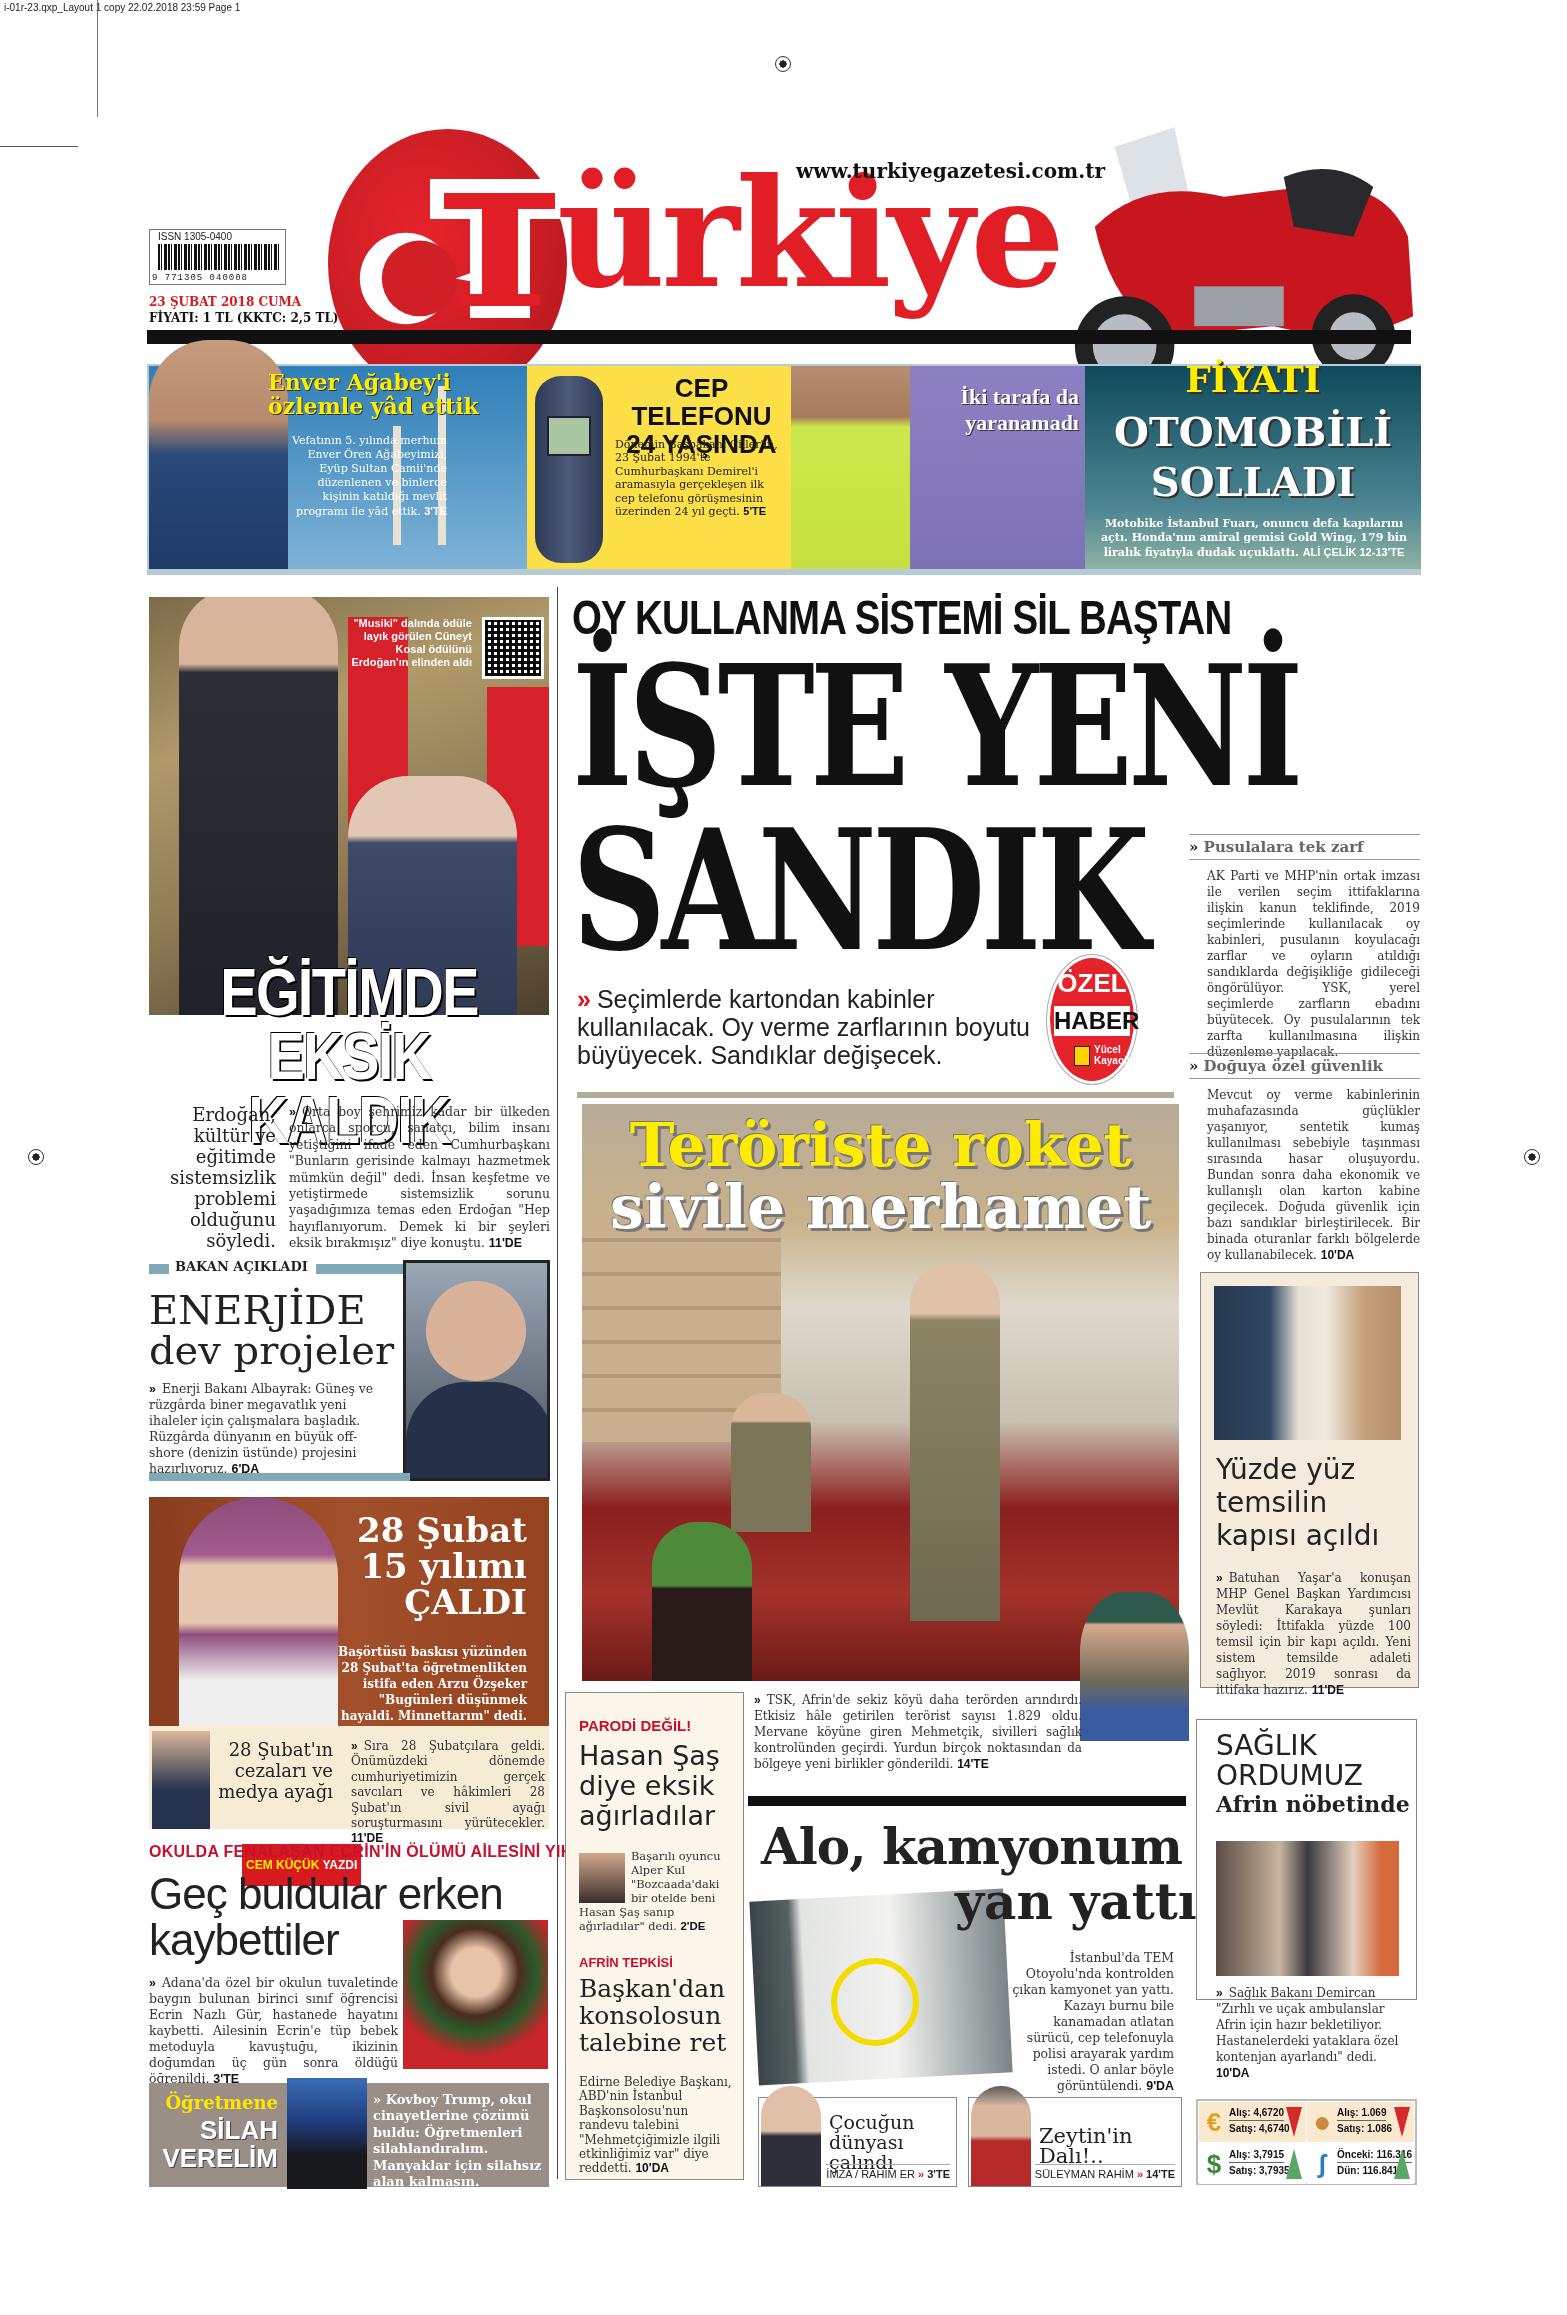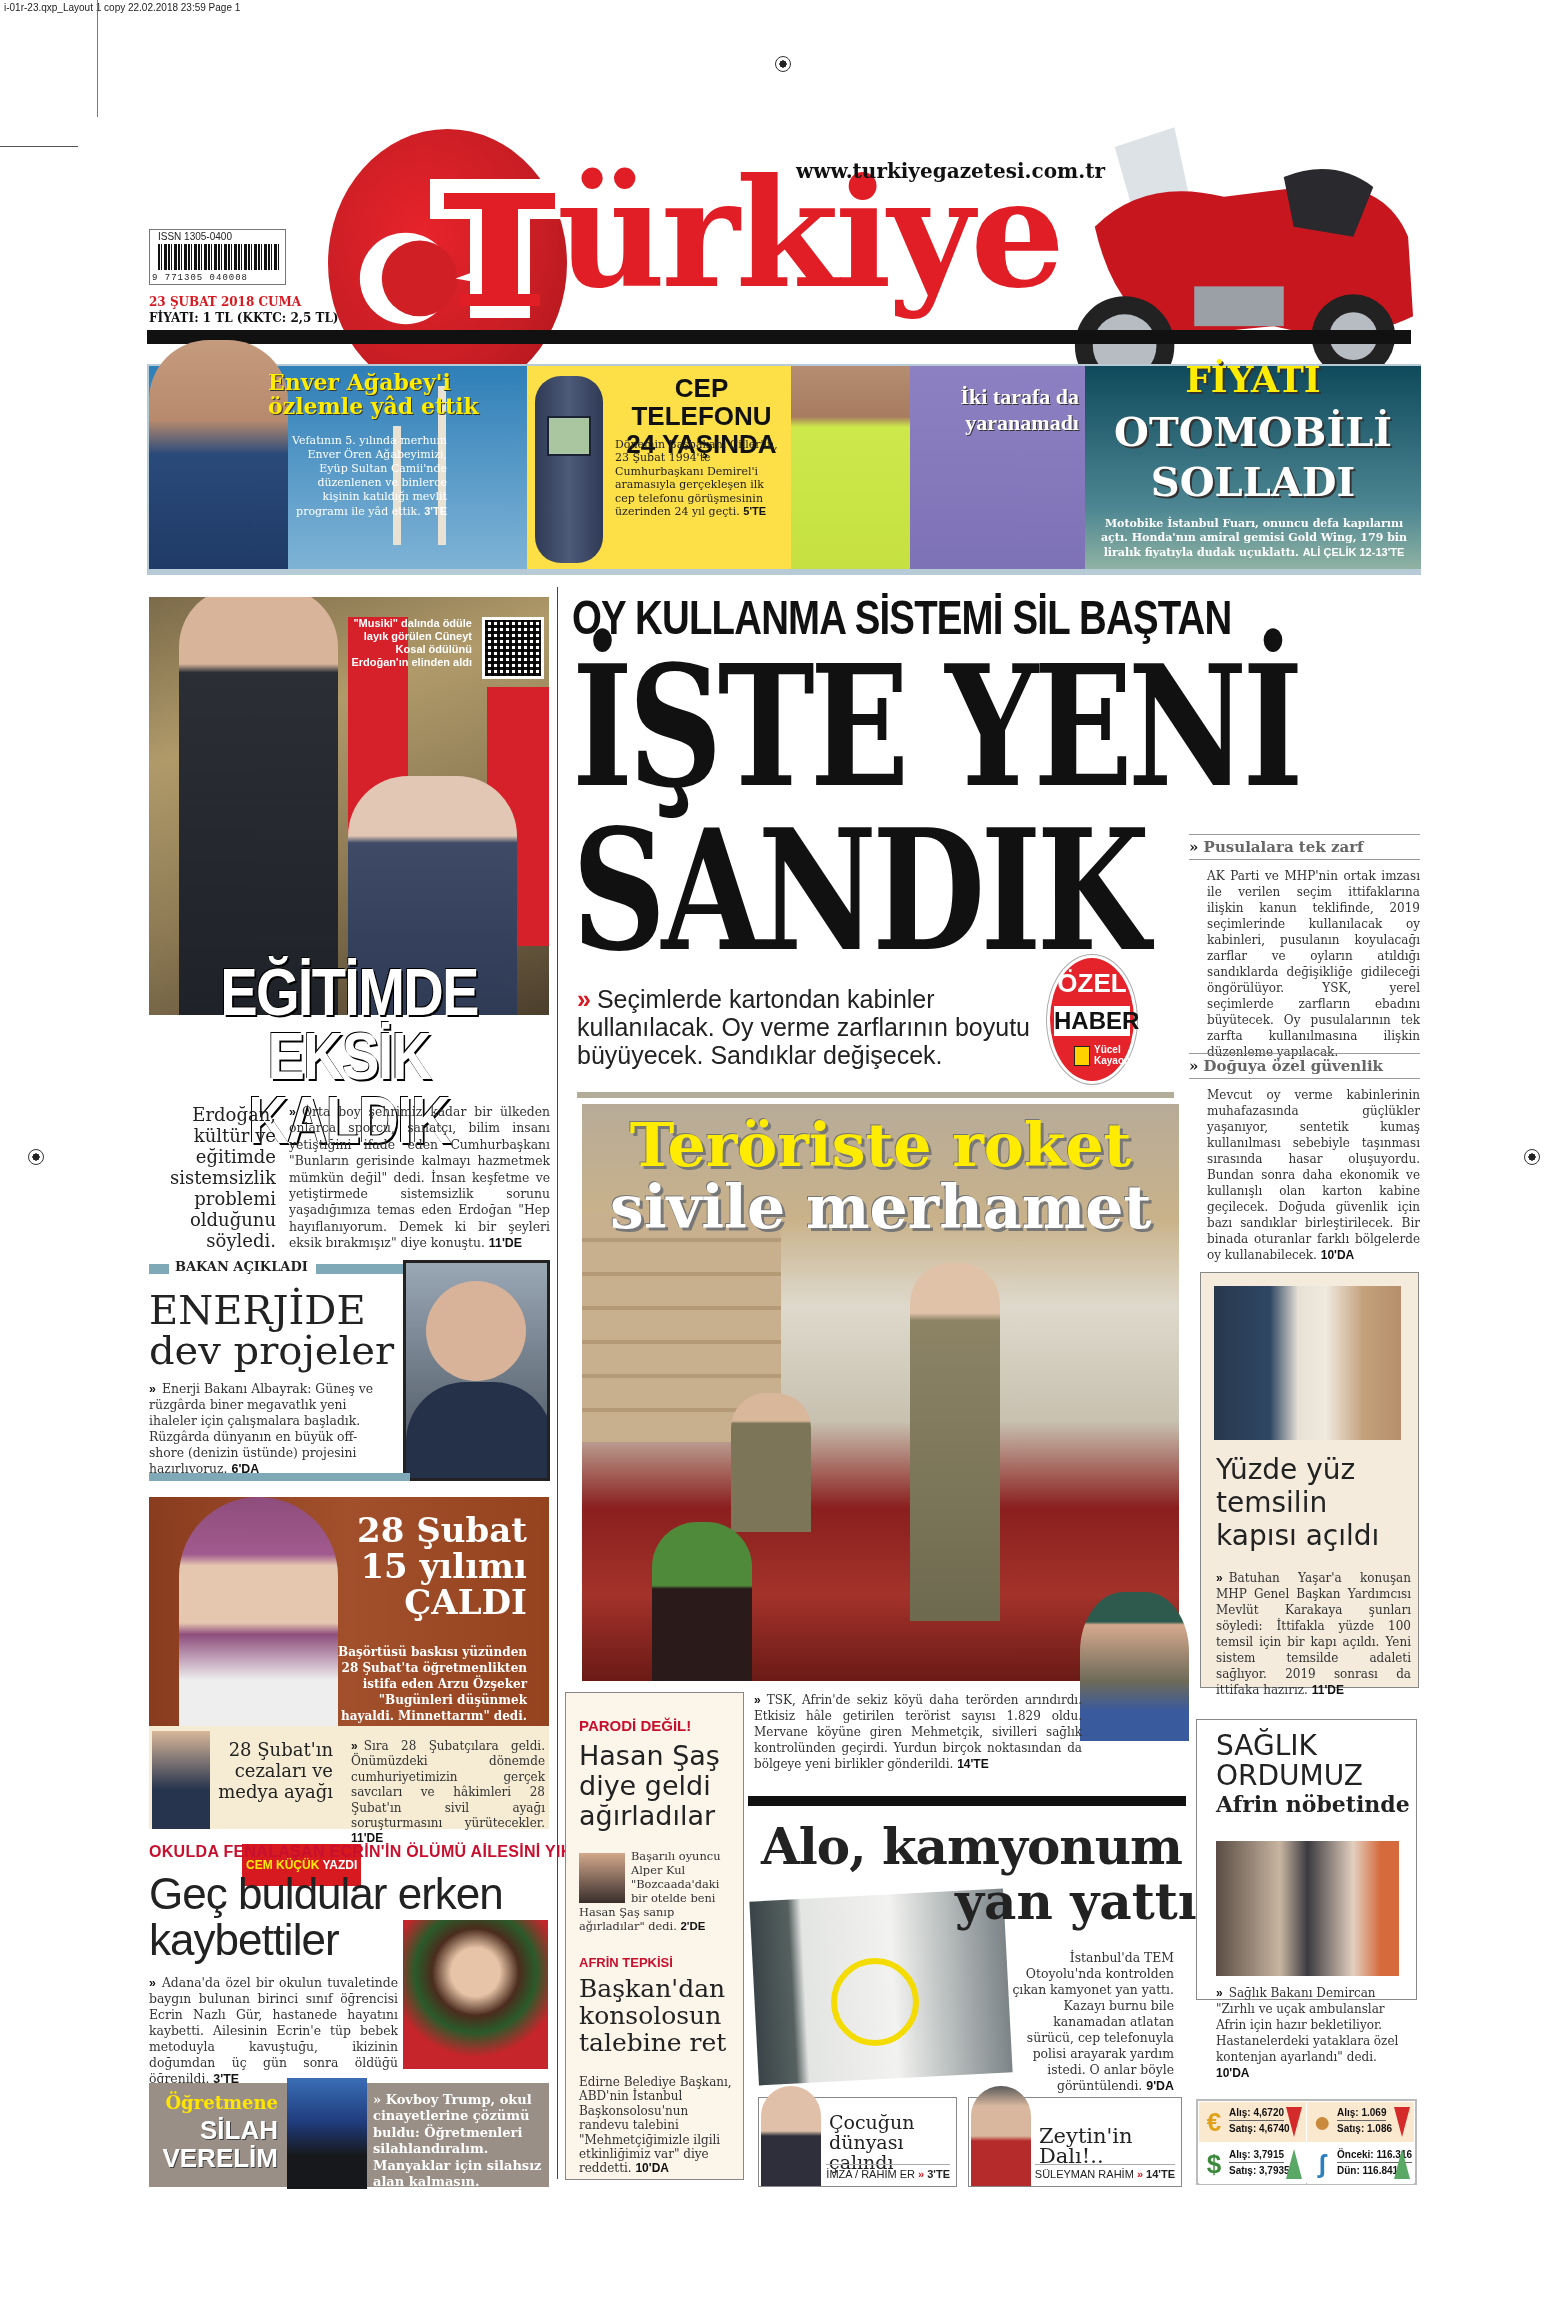--- a/index.html
+++ b/index.html
@@ -289,21 +289,21 @@
   <div style="position:absolute;left:70px;top:418px;width:100px;height:159px;border-radius:45px 45px 0 0;background:linear-gradient(180deg,#4f8a3a 0,#4f8a3a 40%,#2a1a1a 42%)"></div>
 </div>
 <div id="afrin-t1" class="abs">Teröriste roket</div>
 <div id="afrin-t2" class="abs">sivile merhamet</div>
 <div id="afrin-soldier" class="abs"></div>
 <div id="afrin-body" class="abs just"><span class="raquo">»</span><span>TSK, Afrin'de sekiz köyü daha terörden arındırdı. Etkisiz hâle getirilen terörist sayısı 1.829 oldu. Mervane köyüne giren Mehmetçik, sivilleri sağlık kontrolünden geçirdi. Yurdun birçok noktasından da bölgeye yeni birlikler gönderildi.</span> <b class="ref">14'TE</b></div>
 <div id="afrin-rule" class="abs"></div>
 
 <div id="parodi-box" class="abs"></div>
 <div id="parodi-k" class="abs">PARODİ DEĞİL!</div>
-<div id="parodi-t" class="abs">Hasan Şaş diye geldi ağırladılar</div>
+<div id="parodi-t" class="abs">Hasan Şaş diye eksik ağırladılar</div>
 <div id="parodi-b" class="abs"><div style="float:left;width:46px;height:50px;margin:4px 6px 0 0;background:linear-gradient(180deg,#d2a98c,#3a2e2c)"></div><span>Başarılı oyuncu Alper Kul "Bozcaada'daki bir otelde beni Hasan Şaş sanıp ağırladılar" dedi.</span> <b class="ref">2'DE</b></div>
 <div id="afrin2-k" class="abs">AFRİN TEPKİSİ</div>
 <div id="afrin2-t" class="abs">Başkan'dan konsolosun talebine ret</div>
 <div id="afrin2-b" class="abs"><span>Edirne Belediye Başkanı, ABD'nin İstanbul Başkonsolosu'nun randevu talebini "Mehmetçiğimizle ilgili etkinliğimiz var" diye reddetti.</span> <b class="ref">10'DA</b></div>
 
 <div id="kam-photo" class="abs"></div>
 <div id="kam-circle" class="abs"></div>
 <div id="kam-t1" class="abs">Alo, kamyonum</div>
 <div id="kam-t2" class="abs">yan yattı</div>
 <div id="kam-body" class="abs"><span>İstanbul'da TEM Otoyolu'nda kontrolden çıkan kamyonet yan yattı. Kazayı burnu bile kanamadan atlatan sürücü, cep telefonuyla polisi arayarak yardım istedi. O anlar böyle görüntülendi.</span> <b class="ref">9'DA</b></div>

